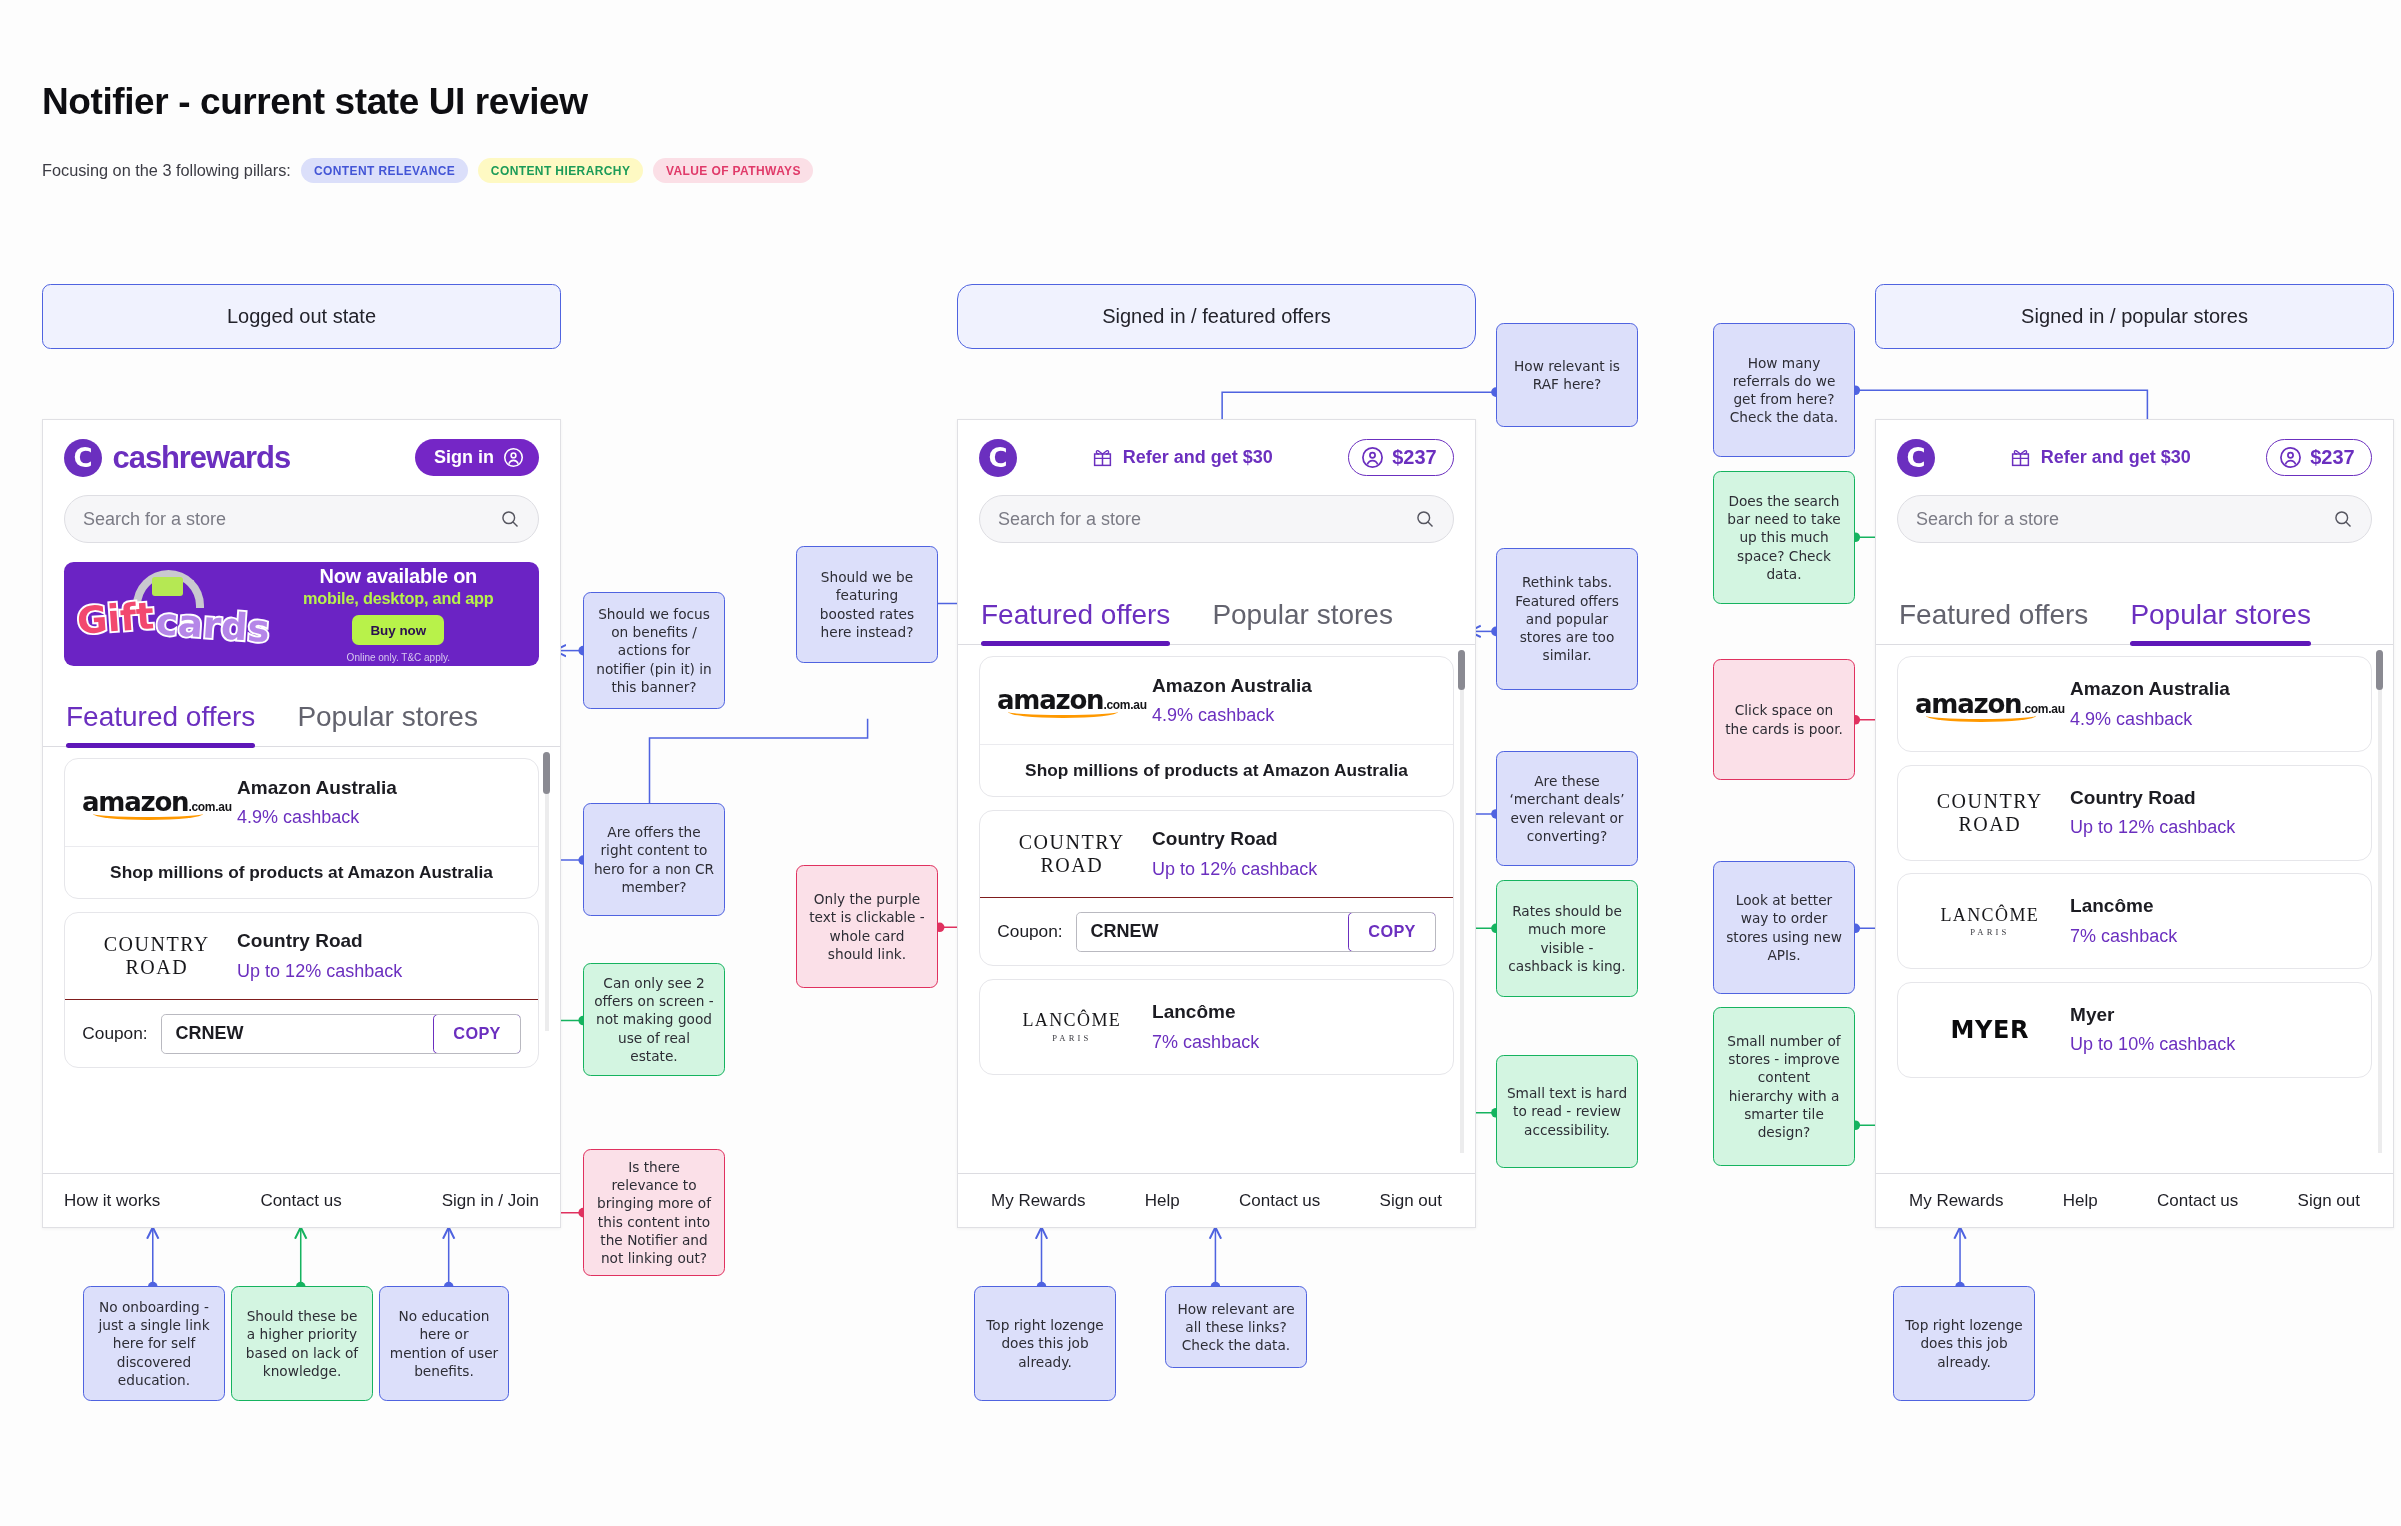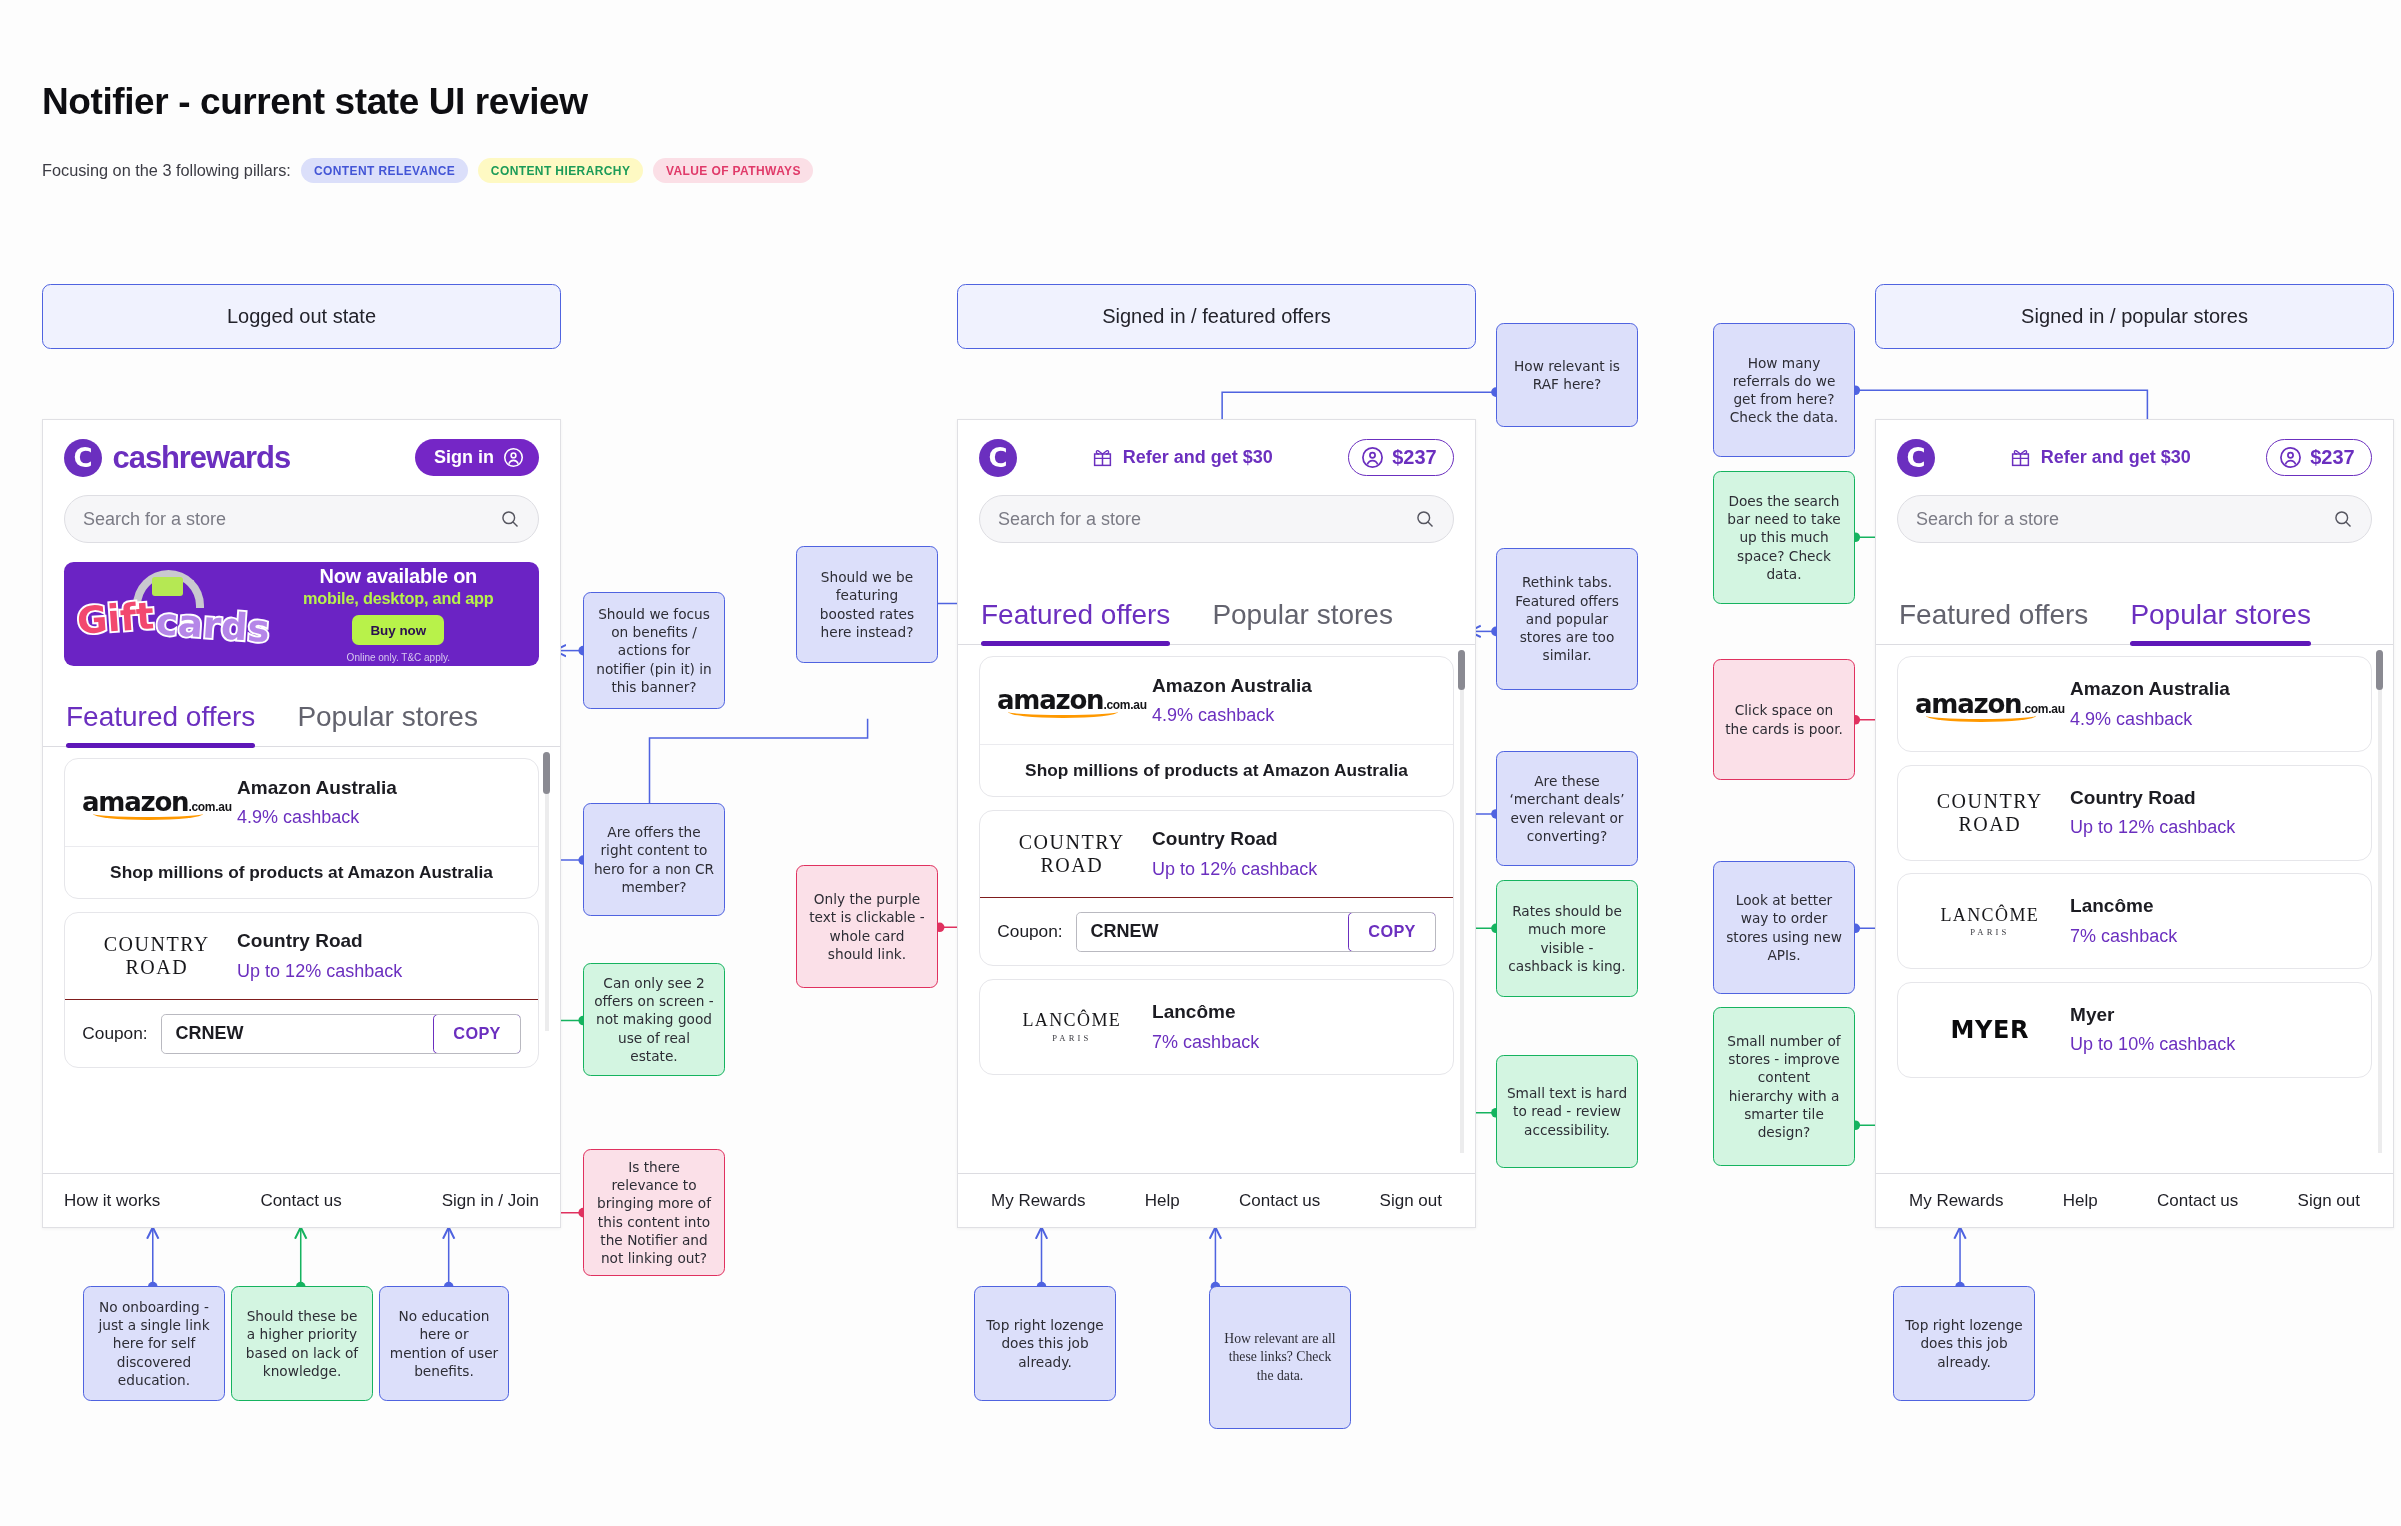--- a/index.html
+++ b/index.html
@@ -364,21 +364,21 @@
   </g>
   <circle cx="1931" cy="1171" r="5" fill="#15b35f"></circle>
 
   <g stroke="#4f63e0" stroke-width="1.6" fill="none">
     <path d="M2040,1339 L2040,1278" marker-end="url(#ab)"></path>
   </g>
   <circle cx="2040" cy="1339" r="5" fill="#4f63e0"></circle>
 </svg>
 
 <div class="panel-title" style="left:42px;  top:284px; width:519px;">Logged out state</div>
-<div class="panel-title" style="left:957px; top:284px; width:519px;">Signed in / featured offers</div>
+<div class="panel-title" style="left:957px; top:284px; width:519px;border-radius:15px;">Signed in / featured offers</div>
 <div class="panel-title" style="left:1875px;top:284px; width:519px;">Signed in / popular stores</div>
 
 <div class="phone" style="left:42px; top:419px; width:519px; height:809px;">
 
   <div class="brand-row">
     <div class="logo-wrap">
       <span class="logo-mark">C</span>
       <span class="logo-text">cashrewards</span>
     </div>
     <div class="signin-btn">
@@ -687,21 +687,21 @@
 <div class="note blue" style="left:796px; top:546px; width:142px; height:117px;">Should we be featuring boosted rates here instead?</div>
 <div class="note pink" style="left:796px; top:865px; width:142px; height:123px;">Only the purple text is clickable - whole card should link.</div>
 
 <div class="note blue" style="left:1496px; top:323px;  width:142px; height:104px;">How relevant is RAF here?</div>
 <div class="note blue" style="left:1496px; top:548px;  width:142px; height:142px;">Rethink tabs. Featured offers and popular stores are too similar.</div>
 <div class="note blue" style="left:1496px; top:751px;  width:142px; height:115px;">Are these ‘merchant deals’ even relevant or converting?</div>
 <div class="note green" style="left:1496px; top:880px;  width:142px; height:117px;">Rates should be much more visible - cashback is king.</div>
 <div class="note green" style="left:1496px; top:1055px; width:142px; height:113px;">Small text is hard to read - review accessibility.</div>
 
 <div class="note blue" style="left:974px; top:1286px; width:142px; height:115px;">Top right lozenge does this job already.</div>
-<div class="note blue" style="left:1209px; top:1286px; width:142px; height:143px;font-family:Liberation Serif, serif;">How relevant are all these links? Check the data.</div>
+<div class="note blue" style="left:1165px; top:1286px; width:142px; height:82px;">How relevant are all these links? Check the data.</div>
 
 <div class="note blue" style="left:1713px; top:323px;  width:142px; height:134px;">How many referrals do we get from here? Check the data.</div>
 <div class="note green" style="left:1713px; top:471px;  width:142px; height:133px;">Does the search bar need to take up this much space? Check data.</div>
 <div class="note pink" style="left:1713px; top:659px;  width:142px; height:121px;">Click space on the cards is poor.</div>
 <div class="note blue" style="left:1713px; top:861px;  width:142px; height:133px;">Look at better way to order stores using new APIs.</div>
 <div class="note green" style="left:1713px; top:1007px; width:142px; height:159px;">Small number of stores - improve content hierarchy with a smarter tile design?</div>
 
 <div class="note blue" style="left:1893px; top:1286px; width:142px; height:115px;">Top right lozenge does this job already.</div>
 
 

